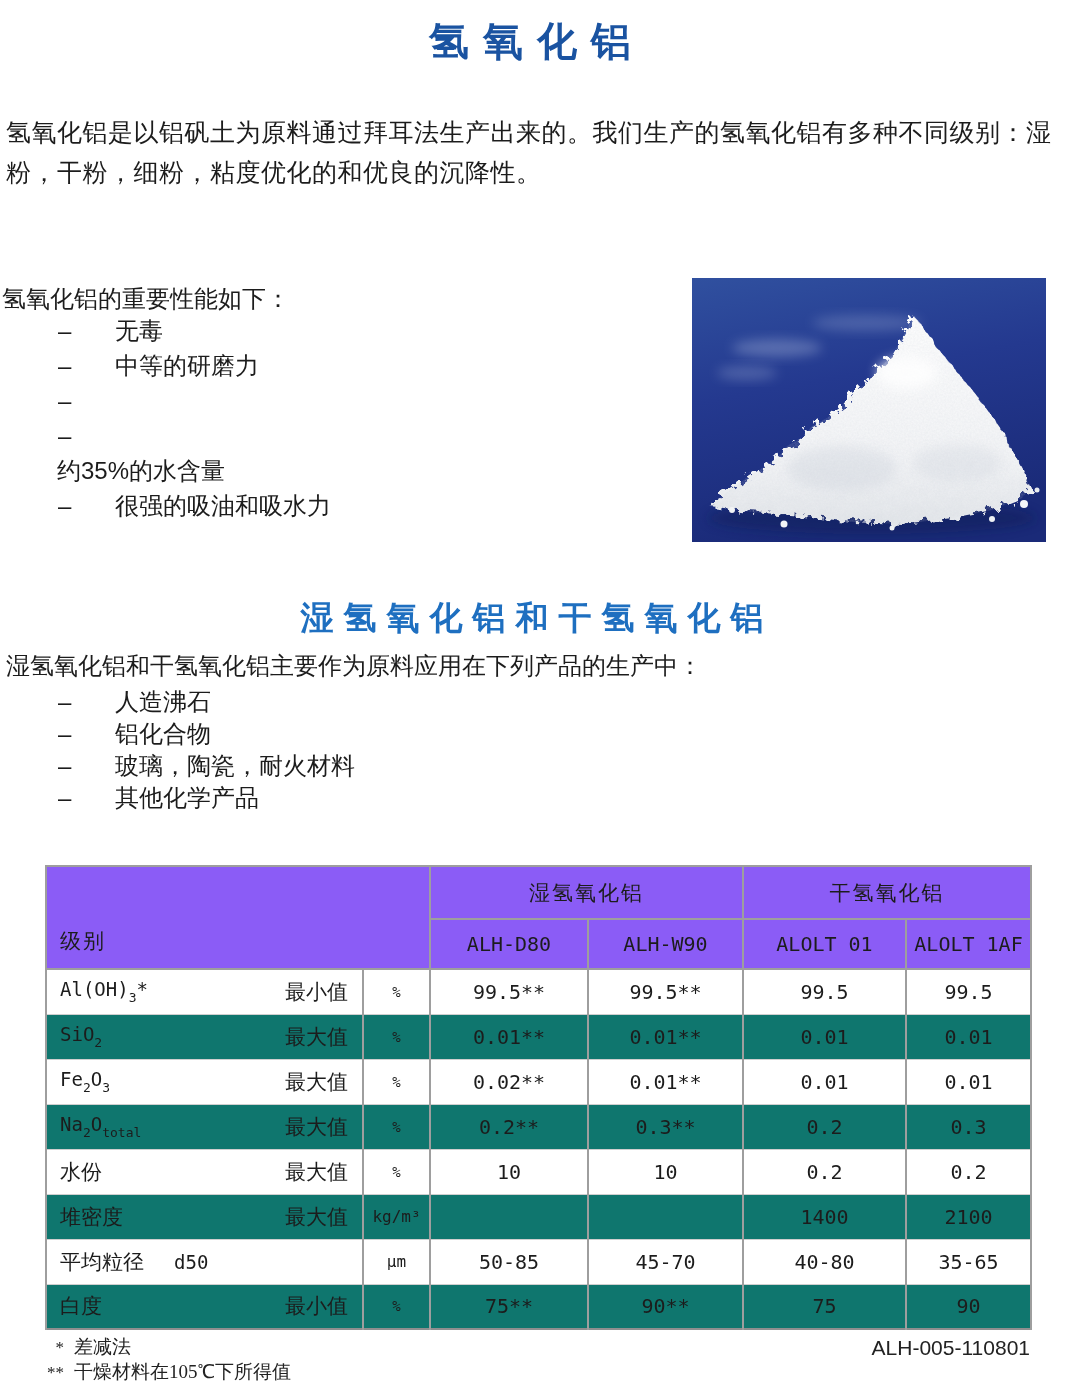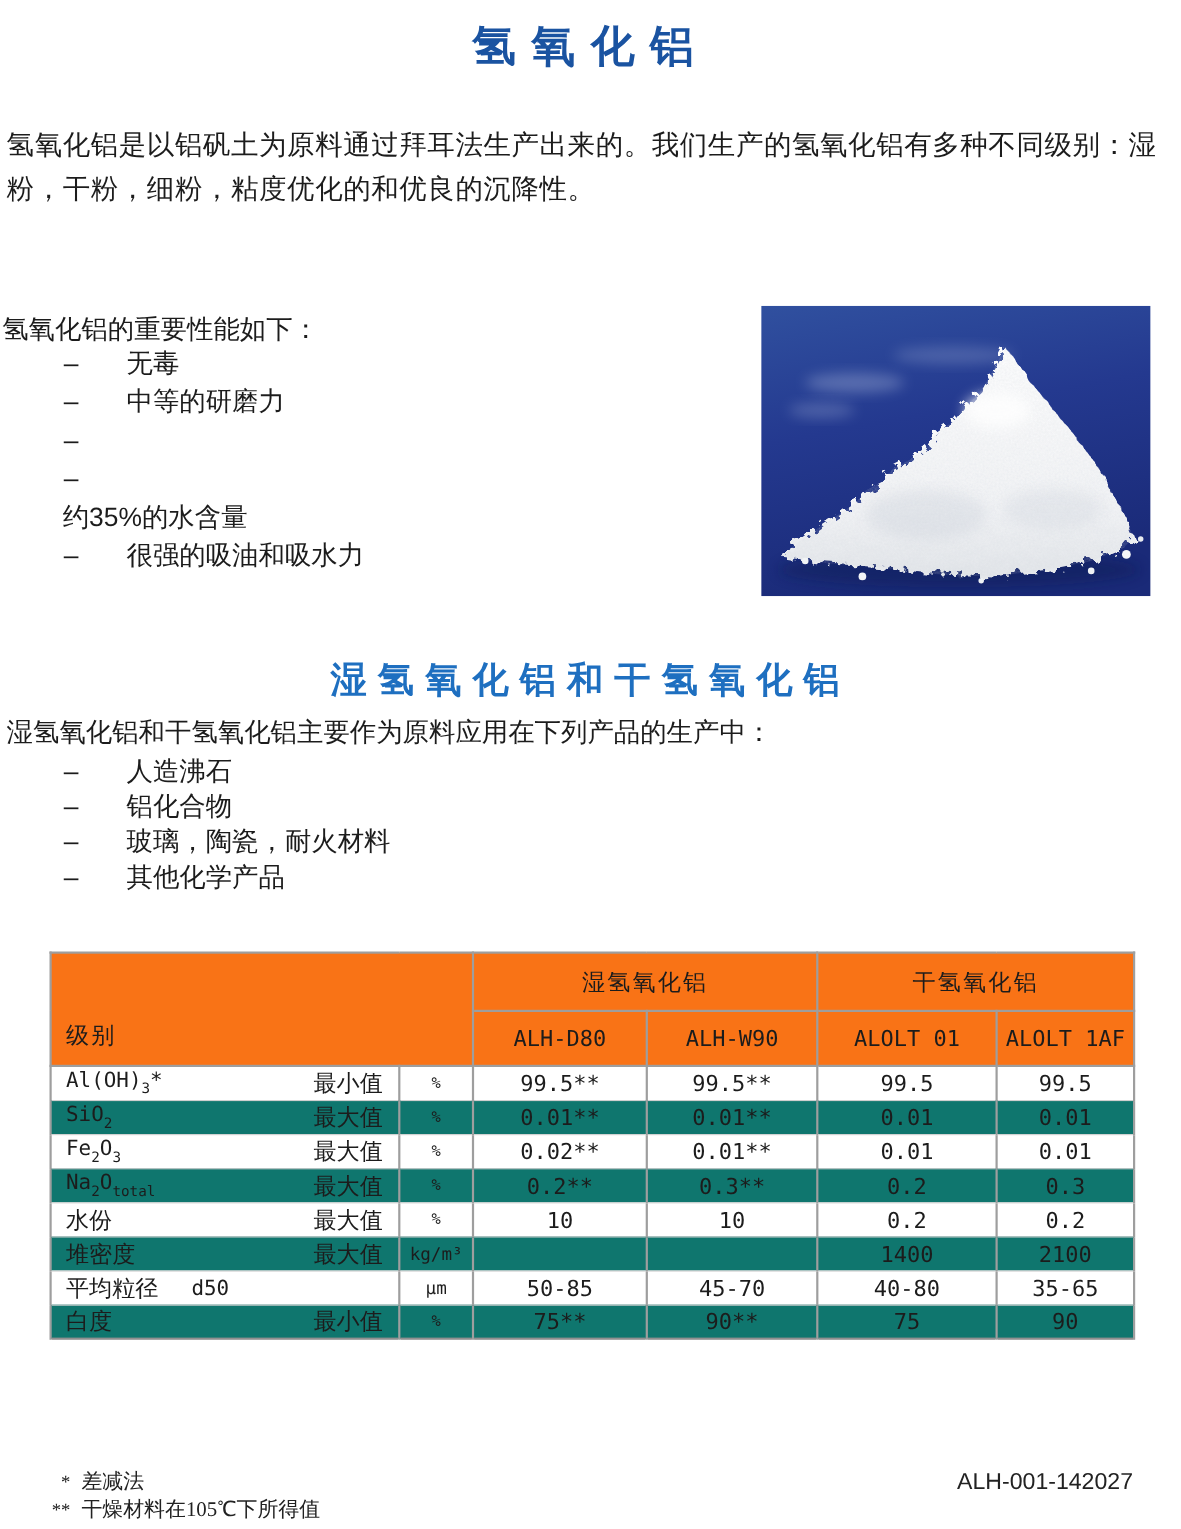--- a/index.html
+++ b/index.html
@@ -71,21 +71,21 @@
   
   #spec-table-wrap{left:45px;top:865px;width:985px;}
   table{
     border-collapse:collapse;
     table-layout:fixed;
     width:985px;
     border:2px solid #8f8f8f;
   }
   th{
     border:2px solid #9e9e9e;
-    background:#f97316;
+    background:#8b5cf6;
     font-weight:normal;
     padding:0;
   }
   tbody td{
     border-left:2px solid #9e9e9e;
     border-right:2px solid #9e9e9e;
     border-top:1px solid #cfcfcf;
     border-bottom:1px solid #cfcfcf;
     padding:0;
     vertical-align:middle;
@@ -94,21 +94,21 @@
   tr.group-row th{height:51px;font-size:21px;letter-spacing:2px;}
   tr.grade-row th{height:48px;}
   th.corner{
     vertical-align:bottom;
     text-align:left;
     padding:0 0 13px 13px;
     font-size:22px;
   }
   .mono{font-family:"DejaVu Sans Mono","Liberation Mono",monospace;}
   .grade{font-size:20px;}
-  tbody tr{height:31px;}
+  tbody tr{height:45px;}
   .pwrap{
     display:flex;align-items:center;justify-content:space-between;
     padding:0 14px 0 13px;
   }
   .pname{font-size:19px;white-space:nowrap;}
   .pname .cjk{font-size:21px;}
   .sub{font-size:13px;vertical-align:-6px;letter-spacing:0;}
   .sublbl{font-size:19px;margin-left:30px;margin-right:auto;}
   .limit{font-size:21px;}
   td.unit{text-align:center;font-size:16px;}
@@ -346,13 +346,13 @@
   </table>
 </div>
 
 <div class="abs footnote" id="footnote-1">
   <span class="marker">*</span><span>差减法</span>
 </div>
 <div class="abs footnote" id="footnote-2">
   <span class="marker">**</span><span>干燥材料在105℃下所得值</span>
 </div>
 
-<div class="abs" id="doc-number">ALH-001-142027</div>
+<div class="abs" id="doc-number">ALH-005-110801</div>
 
 </body></html>

